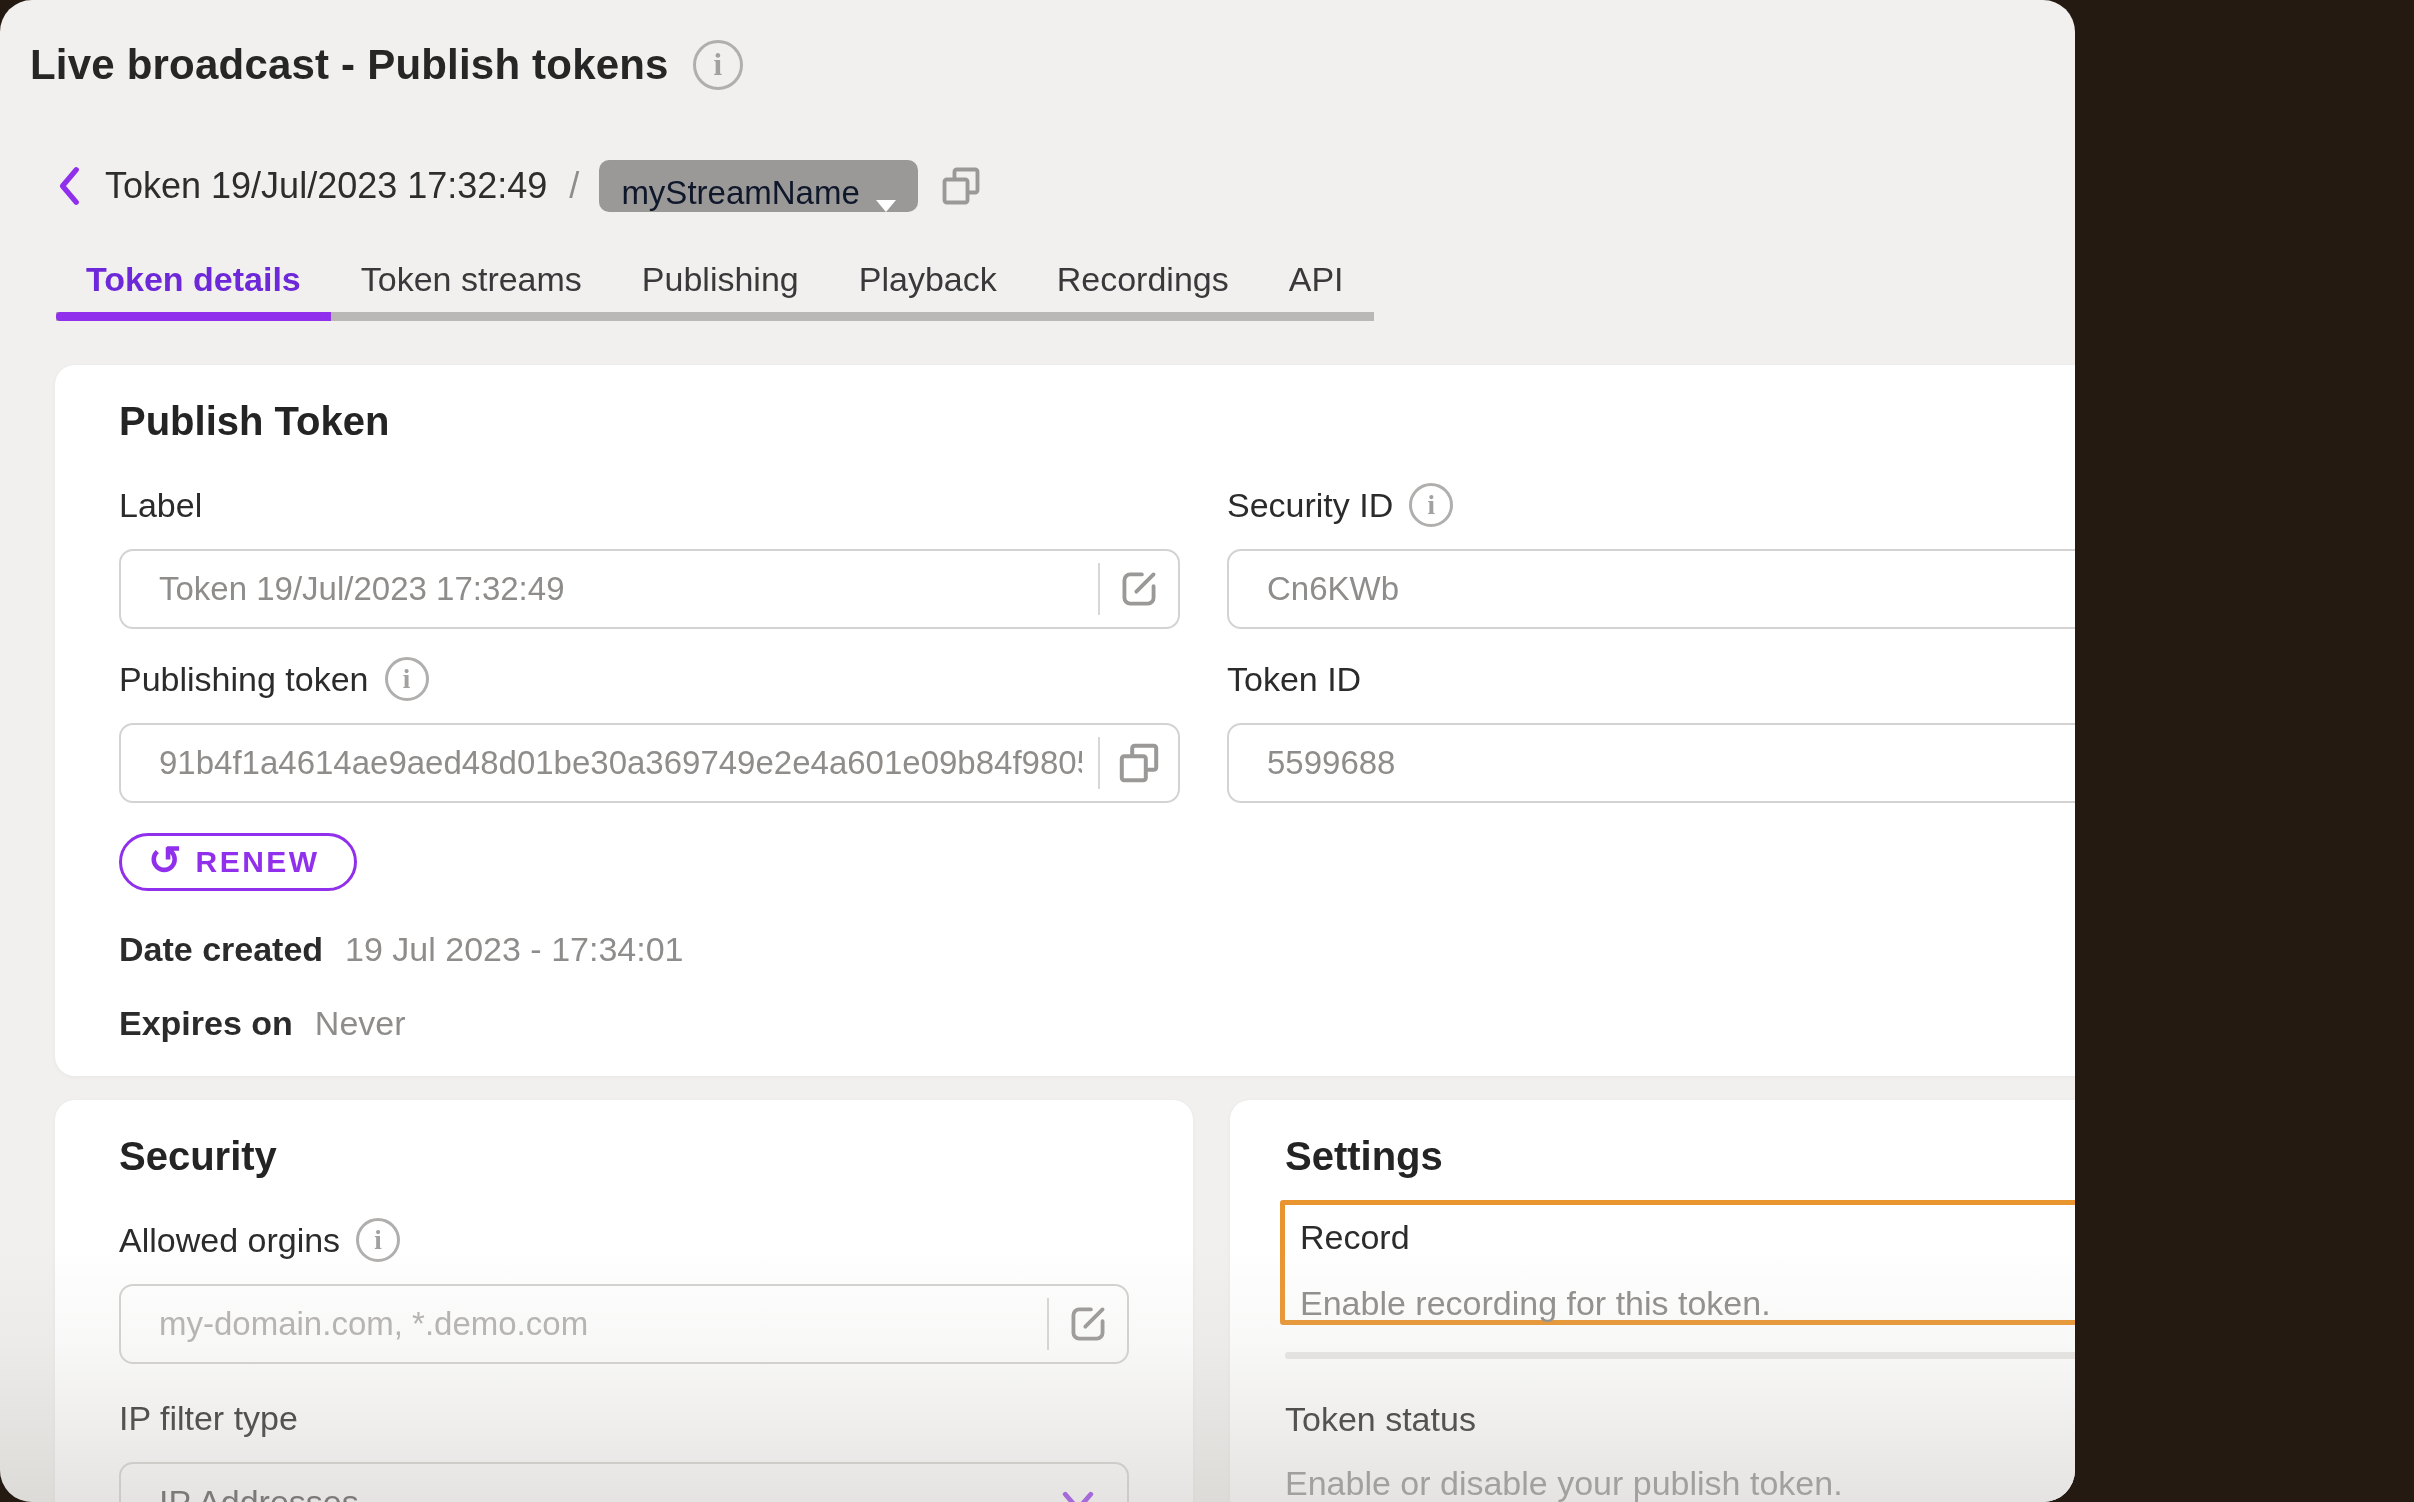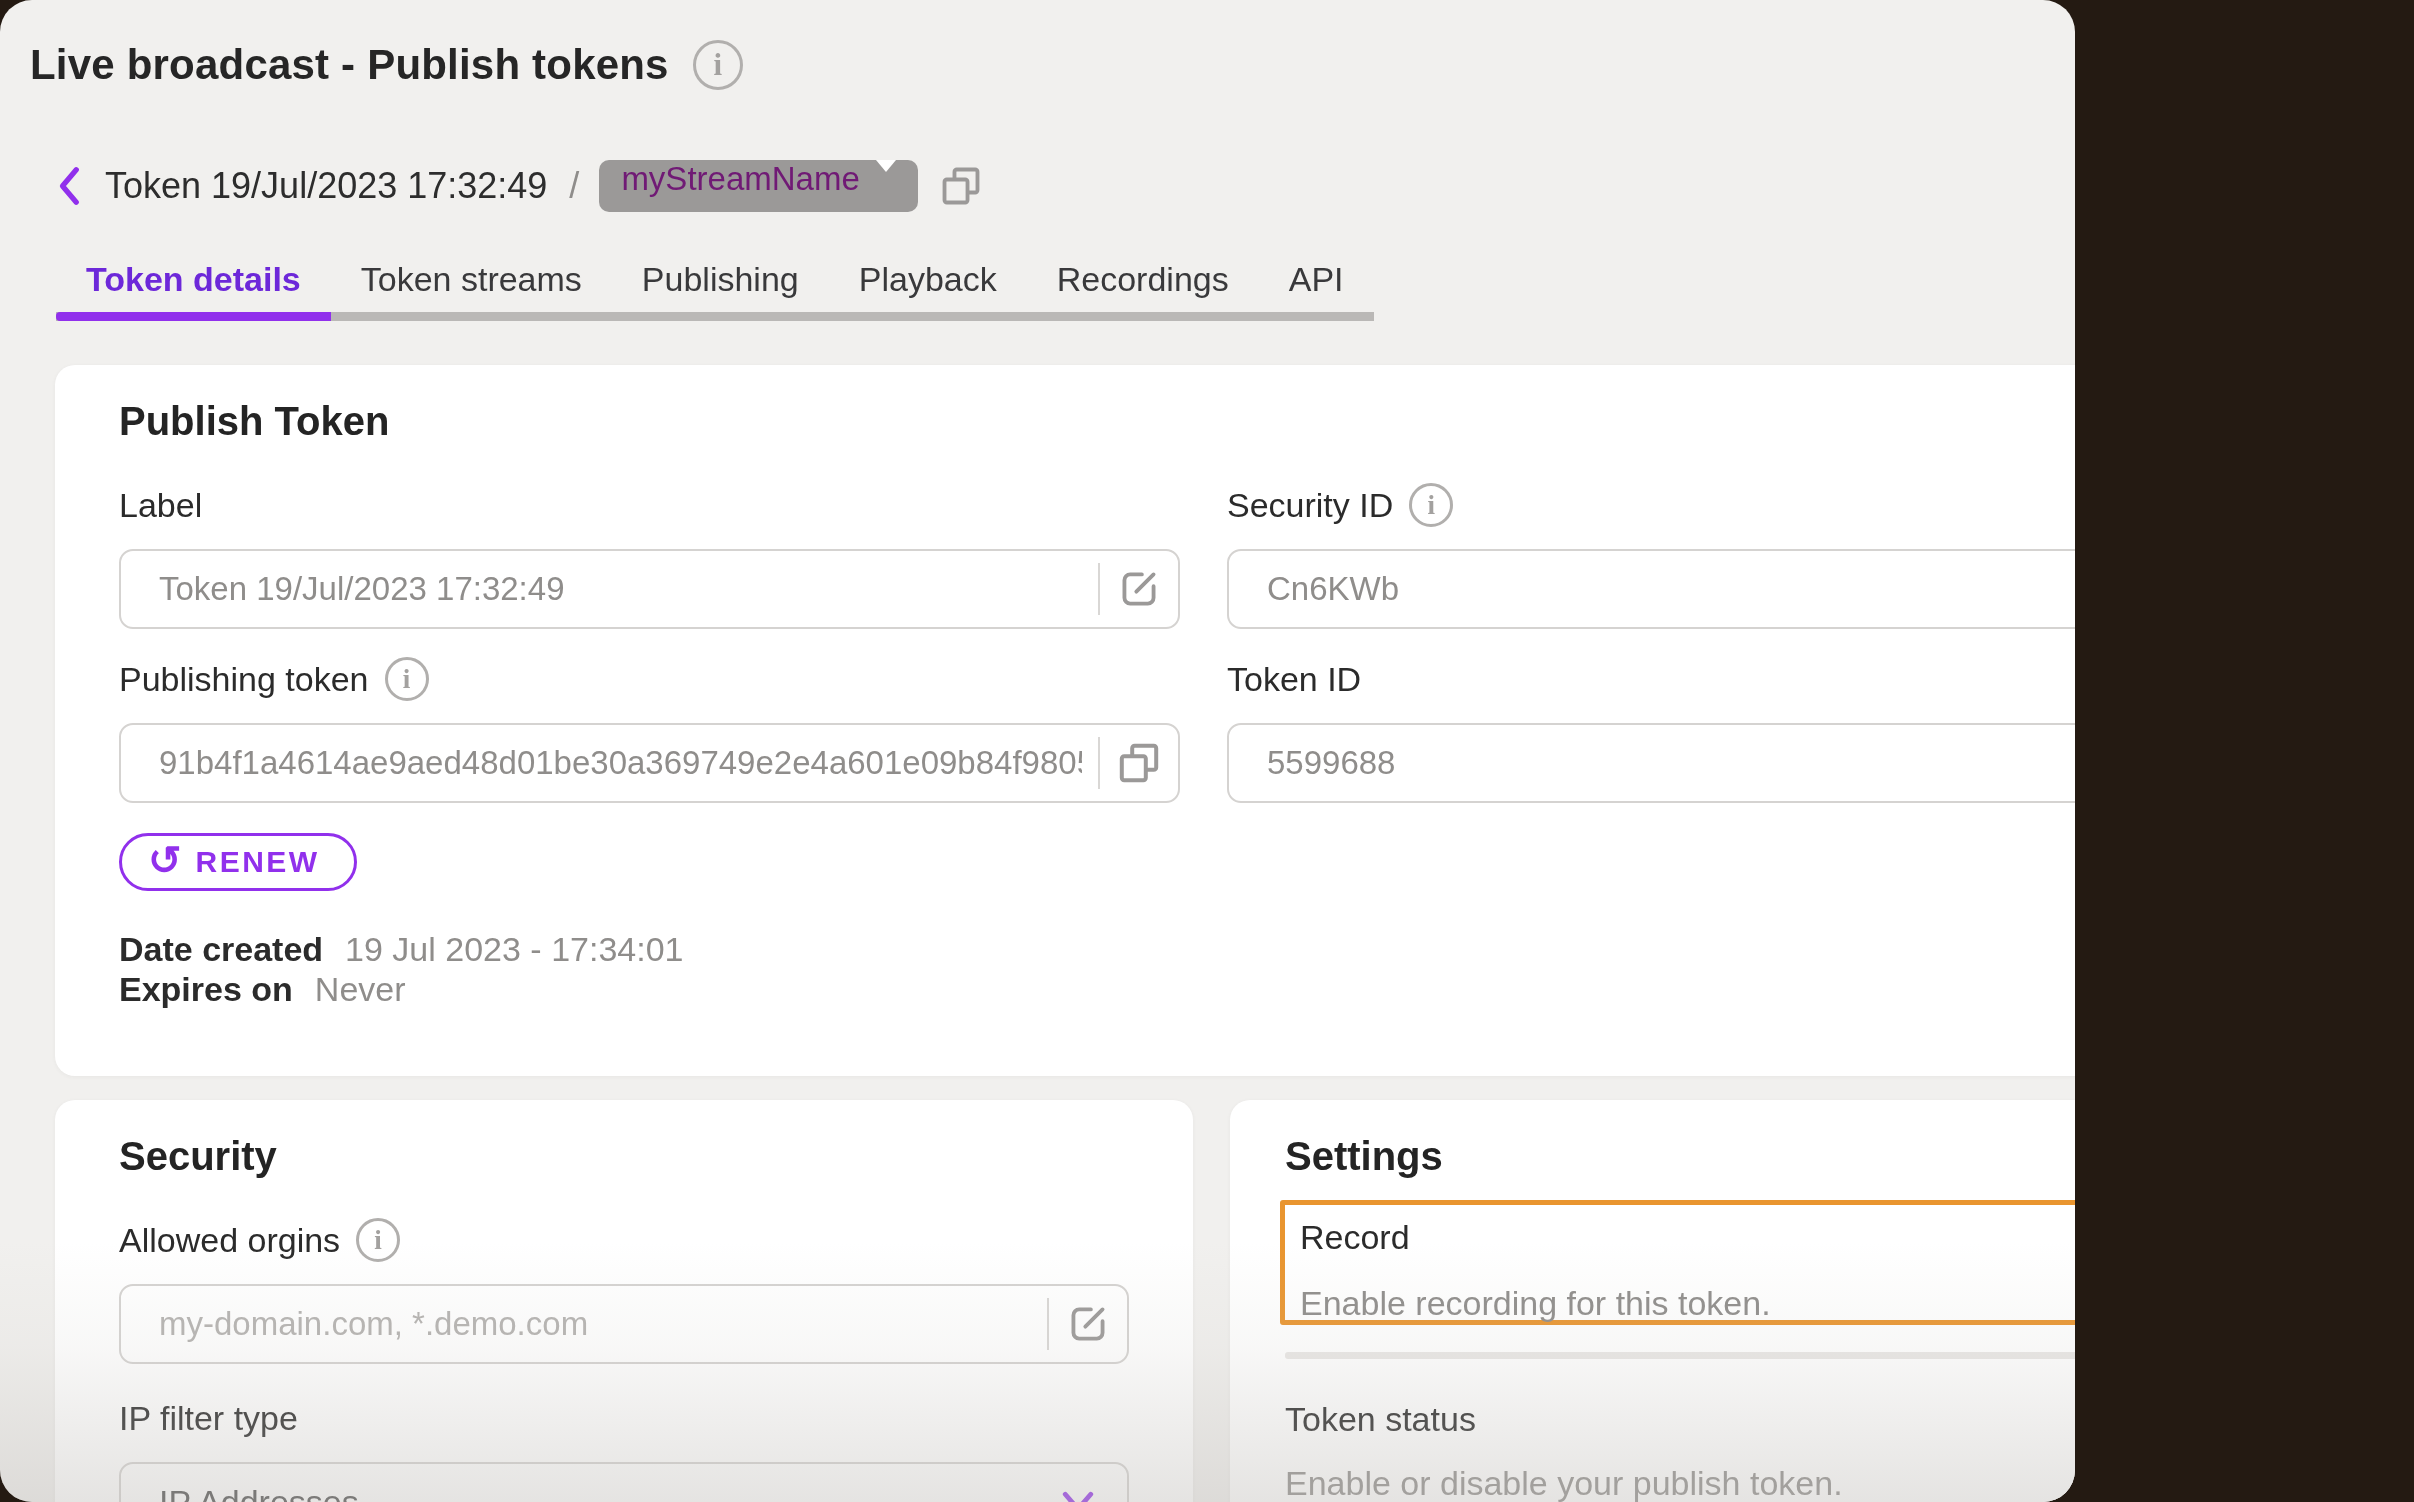--- a/index.html
+++ b/index.html
@@ -24,23 +24,23 @@
     flex:0 0 auto;
   }
   .info-icon::before { content:"i"; }
   .info-icon.lg { width:50px; height:50px; font-size:31px; }
   .info-icon.sm { width:44px; height:44px; font-size:27px; }
 
   .breadcrumb { position:absolute; left:55px; top:160px; display:flex; align-items:center; gap:20px; height:52px; }
   .crumb-text { font-size:36px; color:#2d2d2d; }
   .crumb-sep { font-size:36px; color:#8f8d8b; margin-left:2px; }
   .stream-badge {
-    display:flex; align-items:flex-start; gap:16px;
+    display:flex; align-items:flex-end; gap:16px;
     background:#9b9998; border-radius:10px; height:52px; padding:0 22px;
-    color:#701a75; font-size:33px; cursor:pointer;
+    color:#0f172a; font-size:33px; cursor:pointer;
   }
   .caret-down { width:0; height:0; border-left:10px solid transparent; border-right:10px solid transparent; border-top:12px solid #ffffff; }
   .icon-plain-btn { background:none; border:none; cursor:pointer; display:flex; align-items:center; justify-content:center; }
 
   
   .tabs { position:absolute; left:56px; top:250px; display:flex; border-bottom:9px solid #bab8b6; }
   .tab { position:relative; padding:0 30px; height:62px; line-height:58px; font-size:34px; color:#39393b; cursor:pointer; white-space:nowrap; }
   .tab.active { font-weight:700; color:#6d28d9; }
   .tab.active::after {
     content:""; position:absolute; left:0; right:0; bottom:-9px; height:9px;
@@ -75,21 +75,21 @@
   .renew-btn {
     margin-top:30px; display:inline-flex; align-items:center; justify-content:center; gap:14px;
     height:58px; padding:0 34px 0 26px; background:transparent;
     border:3px solid #9130ec; border-radius:30px; cursor:pointer;
   }
   .renew-glyph { font-size:40px; line-height:40px; color:#9130ec; font-weight:700; transform:translateY(-2px); }
   .renew-text { font-size:30px; font-weight:700; letter-spacing:2.5px; color:#9130ec; }
 
   .meta-row { display:flex; align-items:baseline; gap:22px; }
   .meta-row.first { margin-top:38px; }
-  .meta-row.second { }
+  .meta-row.second { margin-top:34px; }
   .meta-label { font-size:34px; font-weight:700; color:#2b2b2b; line-height:40px; }
   .meta-value { font-size:34px; color:#8f8d8b; }
 
   .sec-label-row { margin-top:44px; }
   .sec-label-row2 { margin-top:34px; }
 
   .select-box {
     display:flex; align-items:center; justify-content:space-between;
     height:80px; border:2px solid #d5d3d1; border-radius:14px; background:#fff;
     padding:0 32px 0 38px; cursor:pointer;

